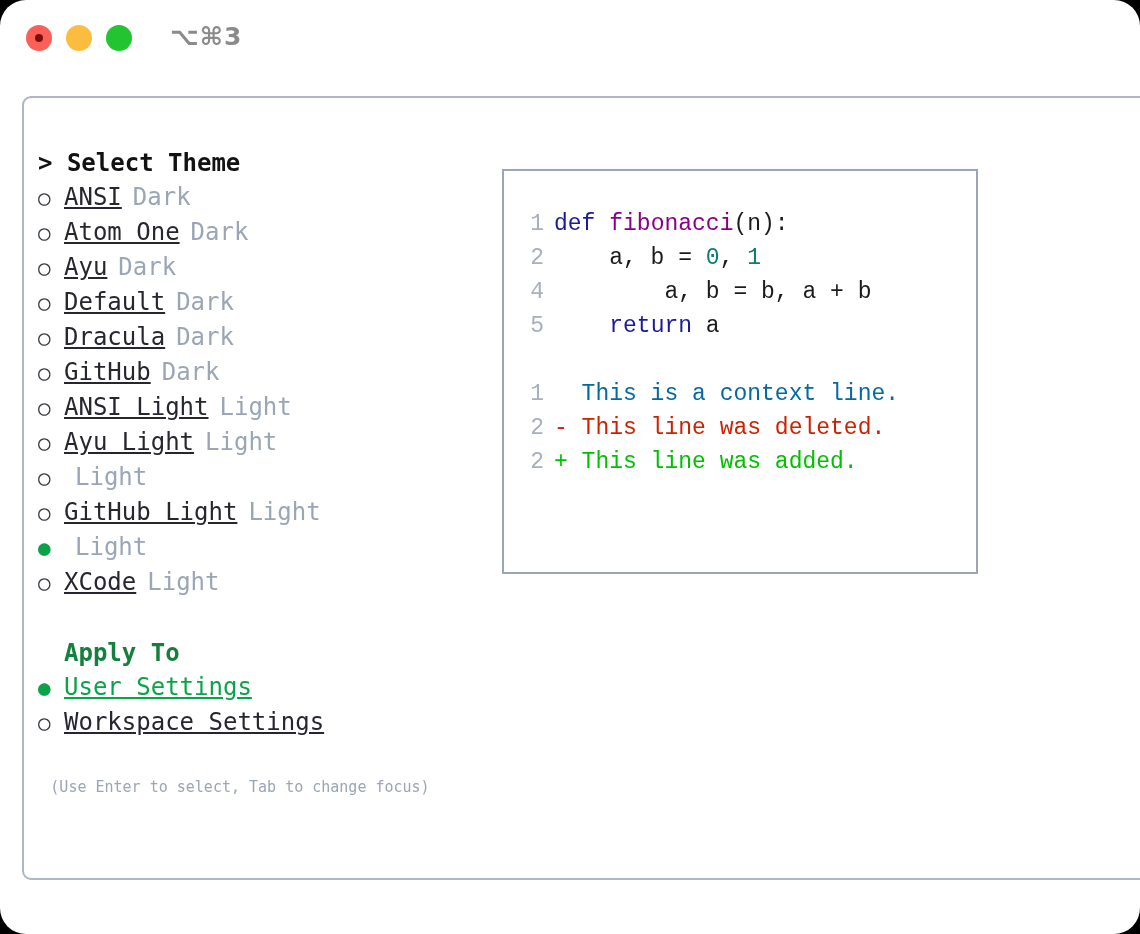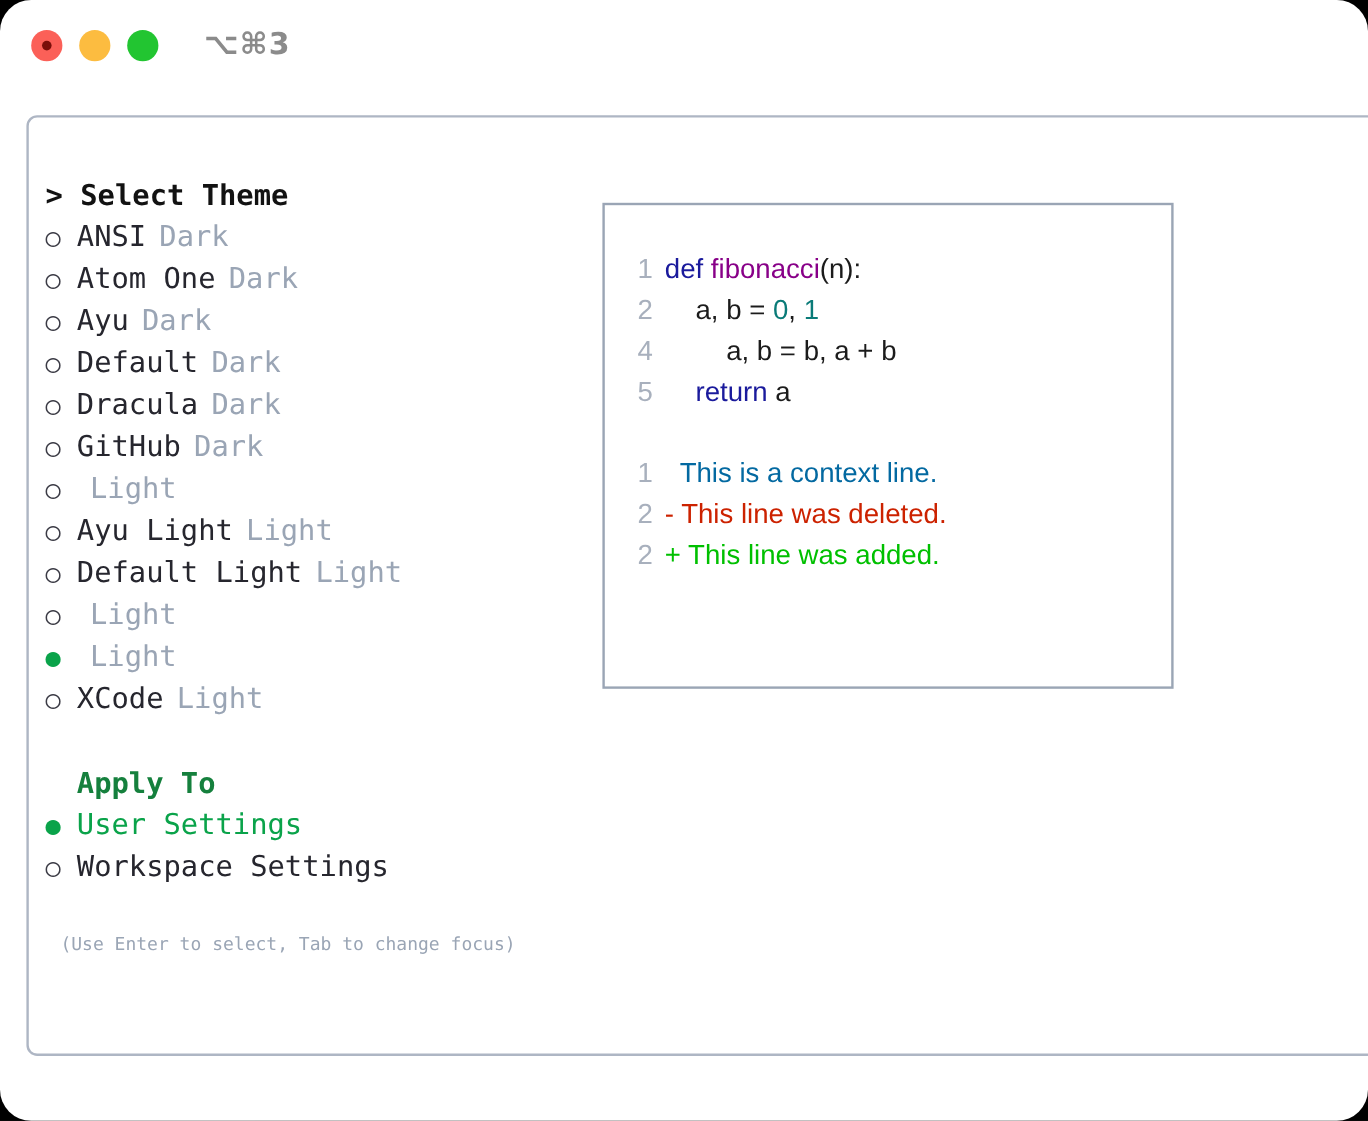--- a/index.html
+++ b/index.html
@@ -122,20 +122,21 @@
     flex: 0 0 26px;
     color: #3b3b45;
     font-size: 21px;
   }
   .marker.selected {
     color: #0aa34a;
     font-size: 21px;
   }
   .opt-name {
     color: #26262e;
+    text-decoration: underline;
   }
   .option-row.selected .opt-name {
     color: #0aa34a;
   }
   .opt-tag {
     color: #9aa5b5;
     padding-left: 11px;
   }
   .opt-tag:empty { padding-left: 0; }
 
@@ -179,21 +180,21 @@
     border: 2px solid #9AA5B5;
     box-sizing: border-box;
     background: #ffffff;
     padding: 36px 0 0 14px;
   }
 
   .code-line {
     font-size: 23px;
     line-height: 34px;
     white-space: pre;
-    font-family: Liberation Sans, sans-serif;
+    font-family: Liberation Mono, monospace;
   }
   .lineno {
     display: inline-block;
     width: 26px;
     text-align: right;
     color: #A8B0BD;
     margin-right: 10px;
   }
   .blank-line { height: 34px; }
 
@@ -224,24 +225,24 @@
 
       <div class="left-col">
         <div class="section-header is-focused">&gt; Select Theme</div>
         <div id="theme-list">
             <div class="option-row"><span class="marker">○</span><span class="opt-name">ANSI</span><span class="opt-tag">Dark</span></div>
             <div class="option-row"><span class="marker">○</span><span class="opt-name">Atom One</span><span class="opt-tag">Dark</span></div>
             <div class="option-row"><span class="marker">○</span><span class="opt-name">Ayu</span><span class="opt-tag">Dark</span></div>
             <div class="option-row"><span class="marker">○</span><span class="opt-name">Default</span><span class="opt-tag">Dark</span></div>
             <div class="option-row"><span class="marker">○</span><span class="opt-name">Dracula</span><span class="opt-tag">Dark</span></div>
             <div class="option-row"><span class="marker">○</span><span class="opt-name">GitHub</span><span class="opt-tag">Dark</span></div>
+            <div class="option-row"><span class="marker">○</span><span class="opt-name">ANSI Light</span><span class="opt-tag">Light</span></div>
+            <div class="option-row"><span class="marker">○</span><span class="opt-name">Ayu Light</span><span class="opt-tag">Light</span></div>
             <div class="option-row"><span class="marker">○</span><span class="opt-tag">Light</span></div>
-            <div class="option-row"><span class="marker">○</span><span class="opt-name">Ayu Light</span><span class="opt-tag">Light</span></div>
-            <div class="option-row"><span class="marker">○</span><span class="opt-name">Default Light</span><span class="opt-tag">Light</span></div>
-            <div class="option-row"><span class="marker">○</span><span class="opt-tag">Light</span></div>
+            <div class="option-row"><span class="marker">○</span><span class="opt-name">GitHub Light</span><span class="opt-tag">Light</span></div>
             <div class="option-row selected"><span class="marker selected">●</span><span class="opt-tag">Light</span></div>
             <div class="option-row"><span class="marker">○</span><span class="opt-name">XCode</span><span class="opt-tag">Light</span></div>
           </div>
 
         <div class="group-gap"></div>
 
         <div class="apply-header">Apply To</div>
         <div id="apply-list">
             <div class="option-row selected"><span class="marker selected">●</span><span class="opt-name">User Settings</span></div>
             <div class="option-row"><span class="marker">○</span><span class="opt-name">Workspace Settings</span></div>

